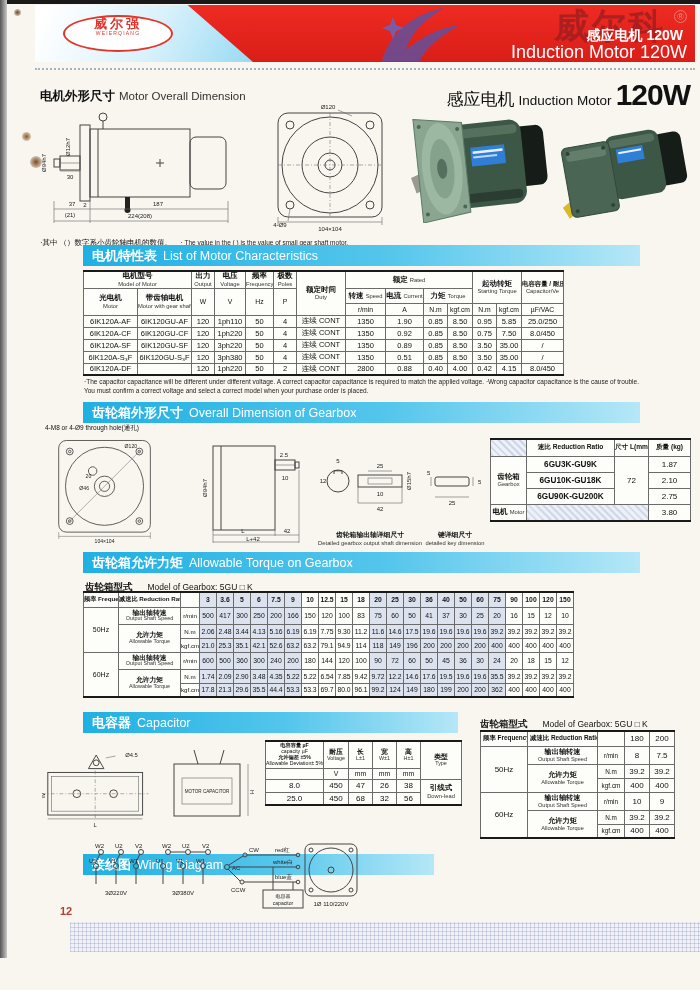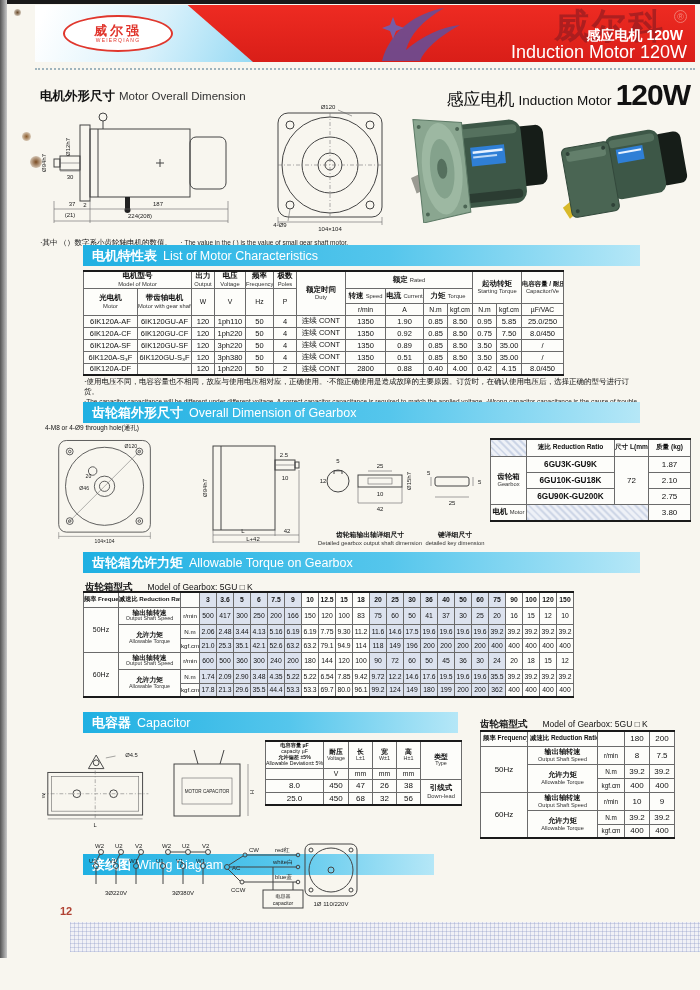--- a/index.html
+++ b/index.html
@@ -11,21 +11,21 @@
 svg .dsh{stroke:#777;stroke-width:.6;fill:none;stroke-dasharray:4 2 1 2}
 svg text{font-family:"Liberation Sans",sans-serif;font-size:6px;fill:#222}
 .abs{position:absolute}
 
 #edge-top{left:0;top:0;width:100%;height:4px;background:#191919}
 #edge-left{left:0;top:0;width:7px;height:958px;background:linear-gradient(90deg,#555,#c9c9c9)}
 .stain{border-radius:50%;}
 
 #banner{left:35px;top:5px;width:660px;height:57px;background:linear-gradient(180deg,#ee2b22,#d91e18);overflow:hidden}
 #logo-zone{position:absolute;left:0;top:0;width:218px;height:57px;background:linear-gradient(115deg,#ffffff 5%,#d9f1fb 55%,#96daf4 100%);clip-path:polygon(0 0,70% 0,100% 100%,0 100%)}
-#logo-oval{position:absolute;left:28px;top:10px;width:110px;height:37px;border:2px solid #e0372d;border-radius:50%;background:#fff;display:flex;flex-direction:column;align-items:center;justify-content:center}
+#logo-oval{position:absolute;left:28px;top:10px;width:110px;height:37px;border:2px solid #e0372d;border-radius:50%;background:#fff;display:flex;flex-direction:column;align-items:center;justify-content:flex-start}
 #logo-oval .cn{color:#e0332a;font-weight:bold;font-size:13px;letter-spacing:3px;line-height:13px}
 #logo-oval .en{color:#e0332a;font-size:5px;letter-spacing:1.2px;line-height:7px}
 #wm-text{position:absolute;right:30px;top:-2px;font-size:35px;font-weight:bold;color:rgba(150,28,32,.72);letter-spacing:2px}
 #wm-reg{position:absolute;right:8px;top:5px;width:13px;height:13px;border:1px solid rgba(240,130,120,.9);border-radius:50%;color:rgba(245,140,130,.95);font-size:9px;line-height:12px;text-align:center}
 #bn-cn{position:absolute;right:12px;top:22px;color:#fff;font-weight:bold;font-size:14px}
 #bn-en{position:absolute;right:8px;top:37px;color:#fff;font-size:18px}
 #sep{left:35px;top:68px;width:660px;border-top:2px dotted #9fb4bd}
 
 #sec1-head{left:40px;top:86px}
 #sec1-head .cn{font-weight:bold;font-size:12.5px}
@@ -375,21 +375,20 @@
         <td>0.40</td>
         <td>4.00</td>
         <td>0.42</td>
         <td>4.15</td>
         <td>8.0/450</td>
       </tr>
     </tbody>
 </table>
 
 <div class="abs note" style="left:84px;top:377px;width:556px">
-  <div class="cn">·使用电压不同，电容容量也不相同，故应与使用电压相对应，正确使用。·不能正确使用是造成故障的主要原因。订货时，在确认使用电压后，选择正确的型号进行订货。</div>
   <div class="en">·The capacitor capacitance will be different under different voltage. A correct capacitor capacitance is required to match the applied voltage. ·Wrong capacitor capacitance is the cause of trouble. You must confirm a correct voltage and select a correct model when your purchase order is placed.</div>
 </div>
 
 <div class="abs bar" style="left:83px;top:402px;width:557px">
   <span class="cn">齿轮箱外形尺寸</span>
   <span class="en">Overall Dimension of Gearbox</span>
 </div>
 
 <div class="abs" style="left:45px;top:424px;font-size:6.5px">4-M8 or 4-Ø9 through hole(通孔)</div>
 

